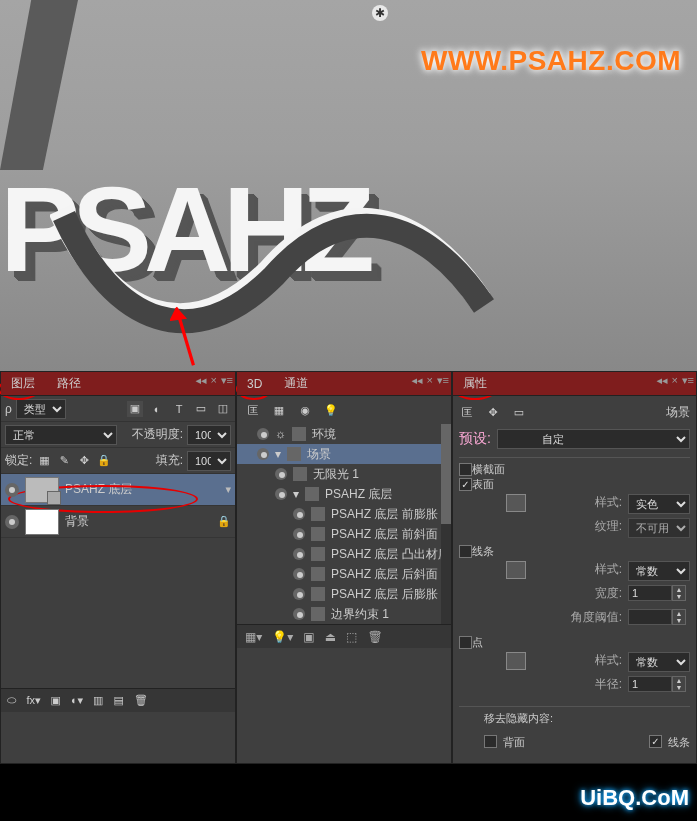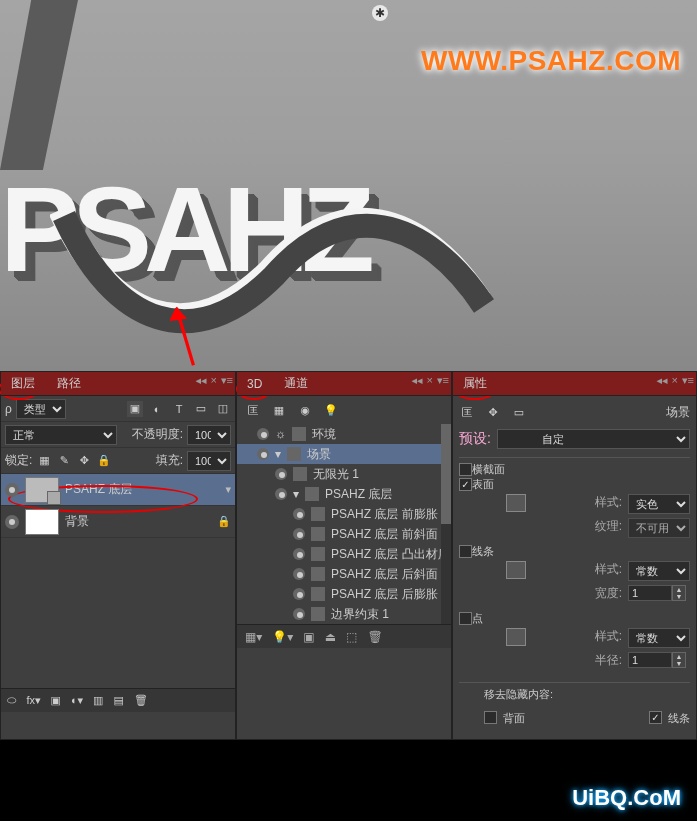--- a/index.html
+++ b/index.html
@@ -77,21 +77,21 @@
   .field-line select, .field-line .numinput { width:62px;}
   .numinput { display:flex;}
   .numinput input { width:44px; text-align:left;}
   .numinput .spin { width:14px; background:#444; border:1px solid #666; display:flex;flex-direction:column; font-size:7px; line-height:7px; text-align:center;}
   .group-head { display:flex; align-items:center; gap:0; }
   .group-body { padding:2px 0 2px 22px;}
   .hr { height:1px; background:#555; margin:4px 0;}
 
   .layers-footer { display:flex; gap:10px; padding:4px 6px; background:#363636; border-top:1px solid #222; align-items:center; height:24px;}
   .bigwrap { position:relative; width:697px; height:821px;}
-  .bottom-brand2 { position:absolute; right:16px; bottom:10px; font-size:22px; font-weight:800; color:#fff; text-shadow:0 0 4px #19a8ff,0 0 8px #19a8ff;}
+  .bottom-brand2 { position:absolute; right:8px; bottom:10px; font-size:22px; font-weight:800; color:#fff; text-shadow:0 0 4px #19a8ff,0 0 8px #19a8ff;}
 </style>
 </head>
 <body>
 
 <div class="bigwrap">
 
   <div class="viewport">
     <div class="little-icon">✱</div>
     <div class="band"></div>
     <div class="text3d">PSAHZ</div>
@@ -324,20 +324,31 @@
             <span style="flex:1"></span>
             <span class="flbl">宽度:</span>
             <div class="numinput">
                 <input type="text" value="1" style="">
                 <div class="spin">
                   <div>▲</div>
                   <div>▼</div>
                 </div>
               </div>
           </div>
+          <div class="field-line">
+            <span style="flex:1"></span>
+            <span class="flbl" style="min-width:58px">角度阈值:</span>
+            <div class="numinput">
+                <input type="text" value="" style="">
+                <div class="spin">
+                  <div>▲</div>
+                  <div>▼</div>
+                </div>
+              </div>
+          </div>
         </div>
 
         <div class="group-head">
           <span class="checkbox"></span>
           <span class="lbl">点</span>
         </div>
         <div class="group-body">
           <div class="field-line">
             <span class="swatch"></span>
             <span style="flex:1"></span>

